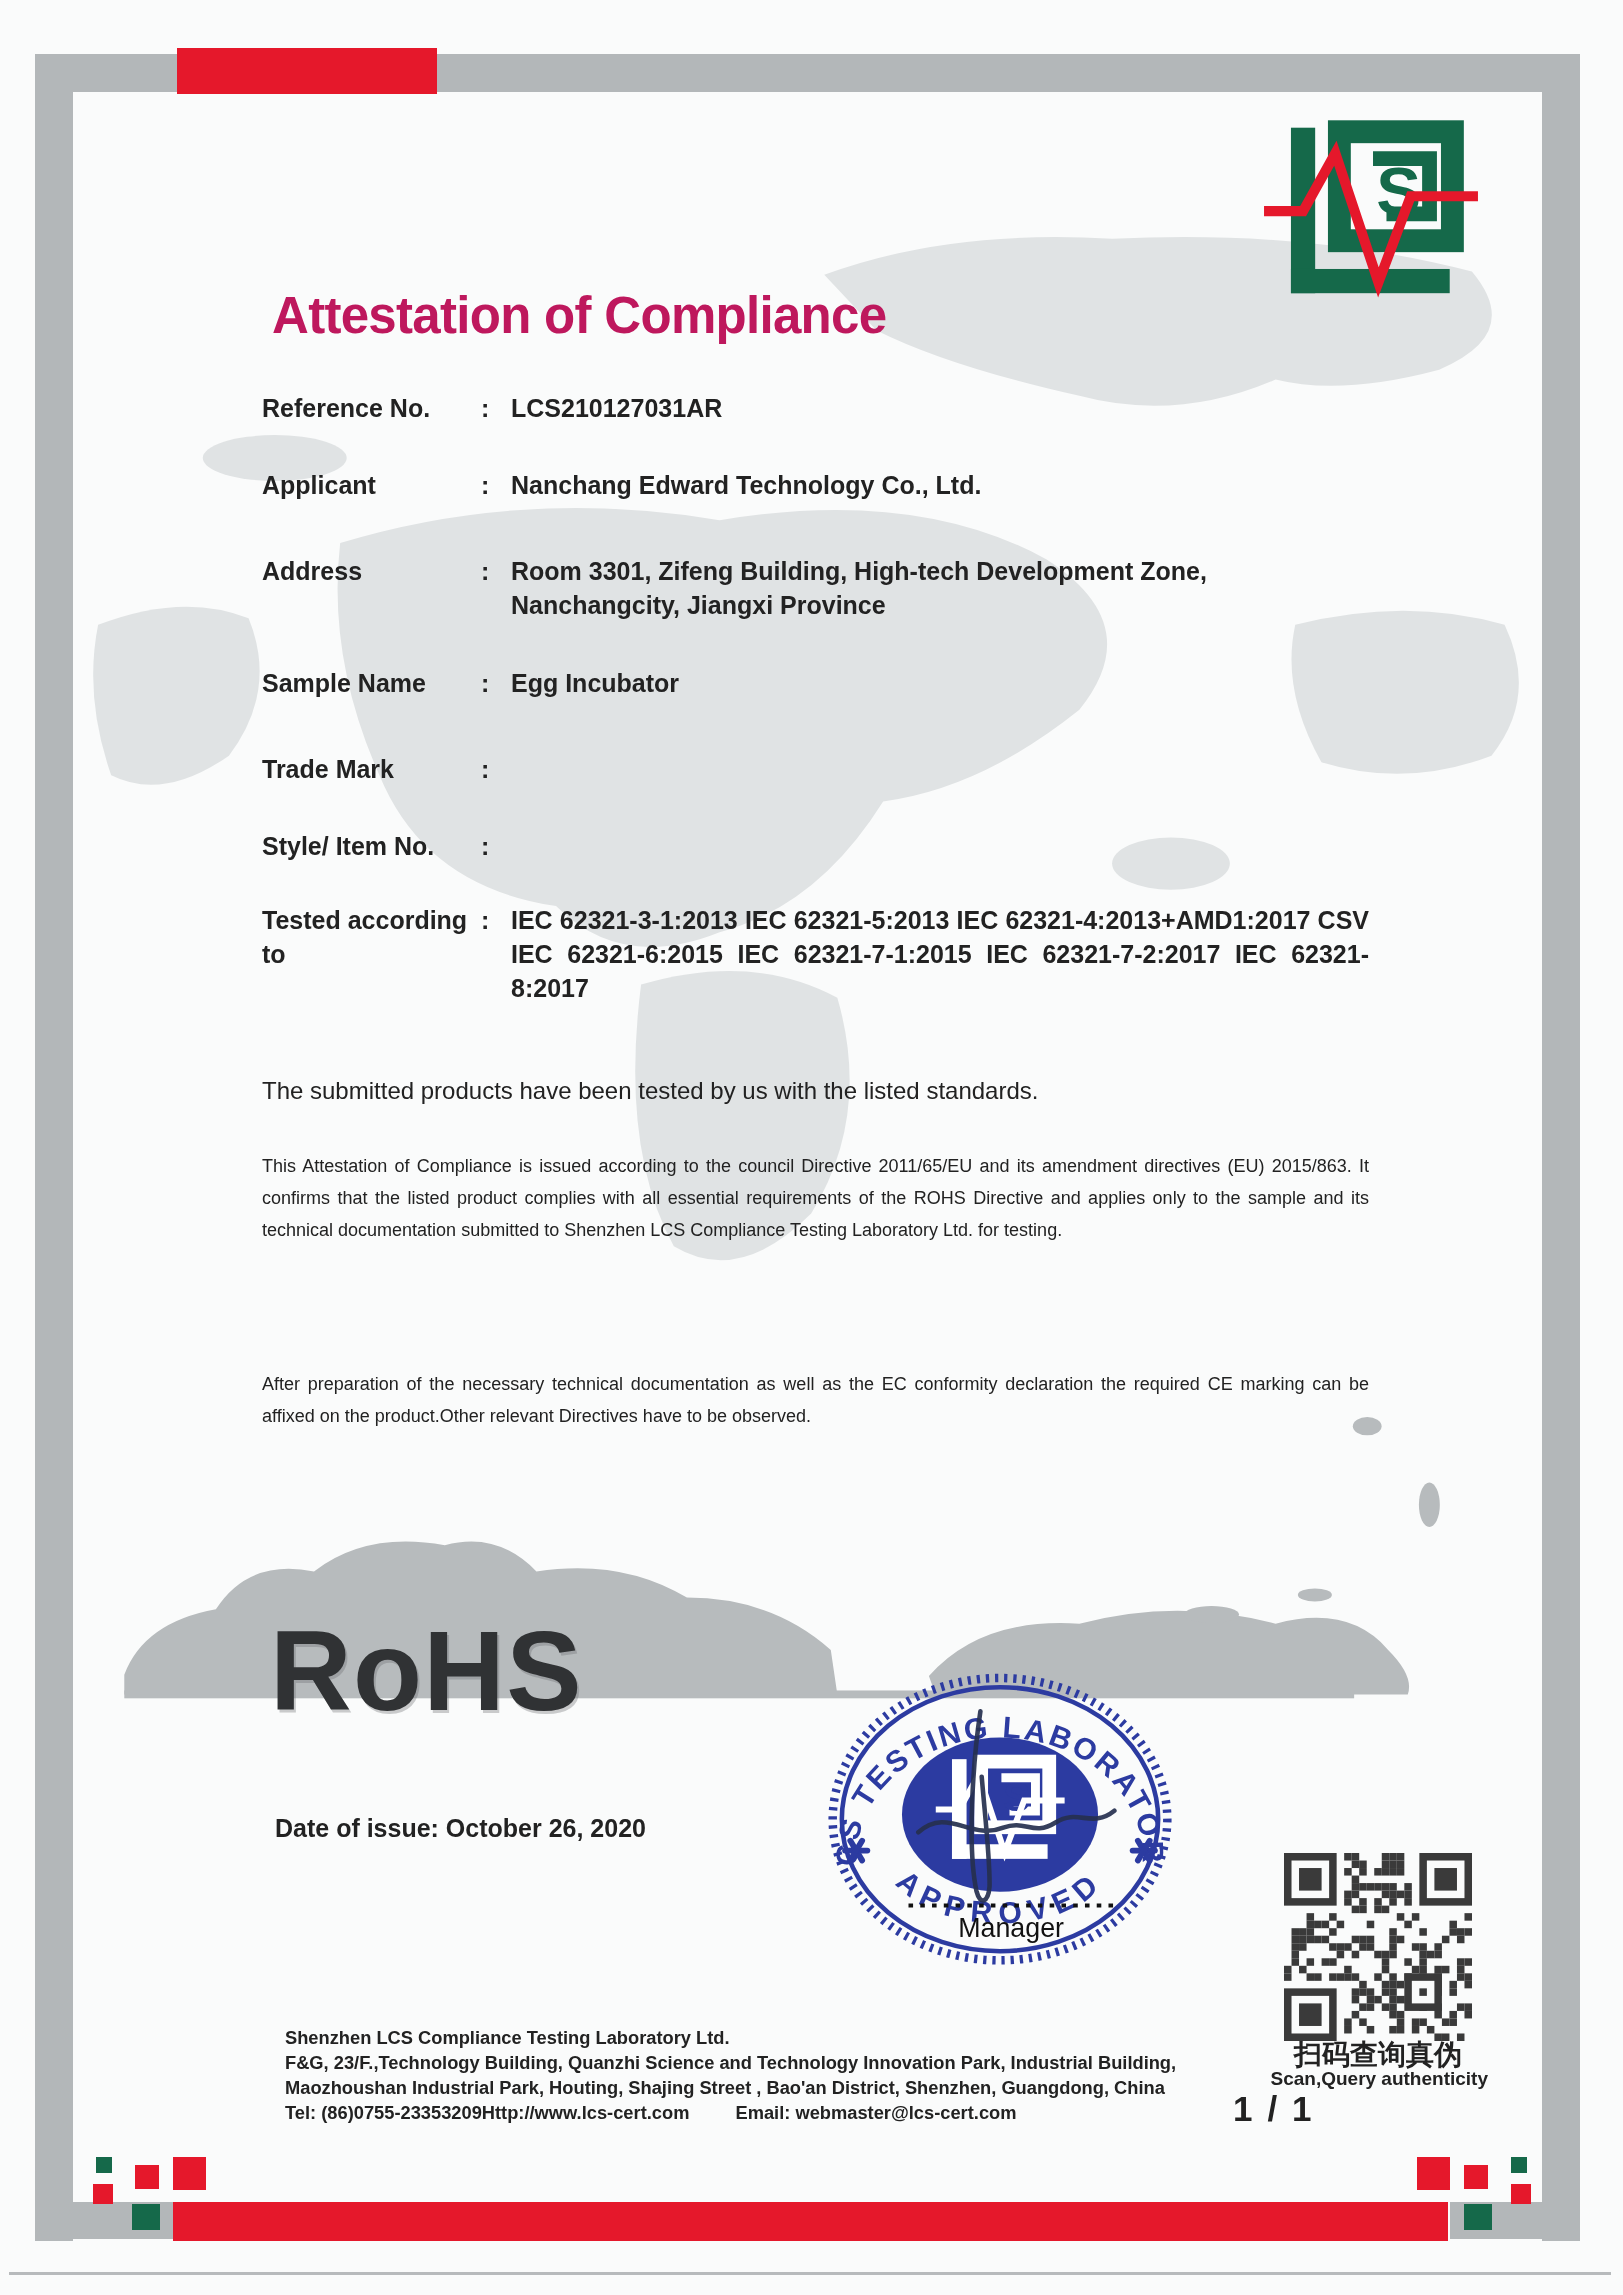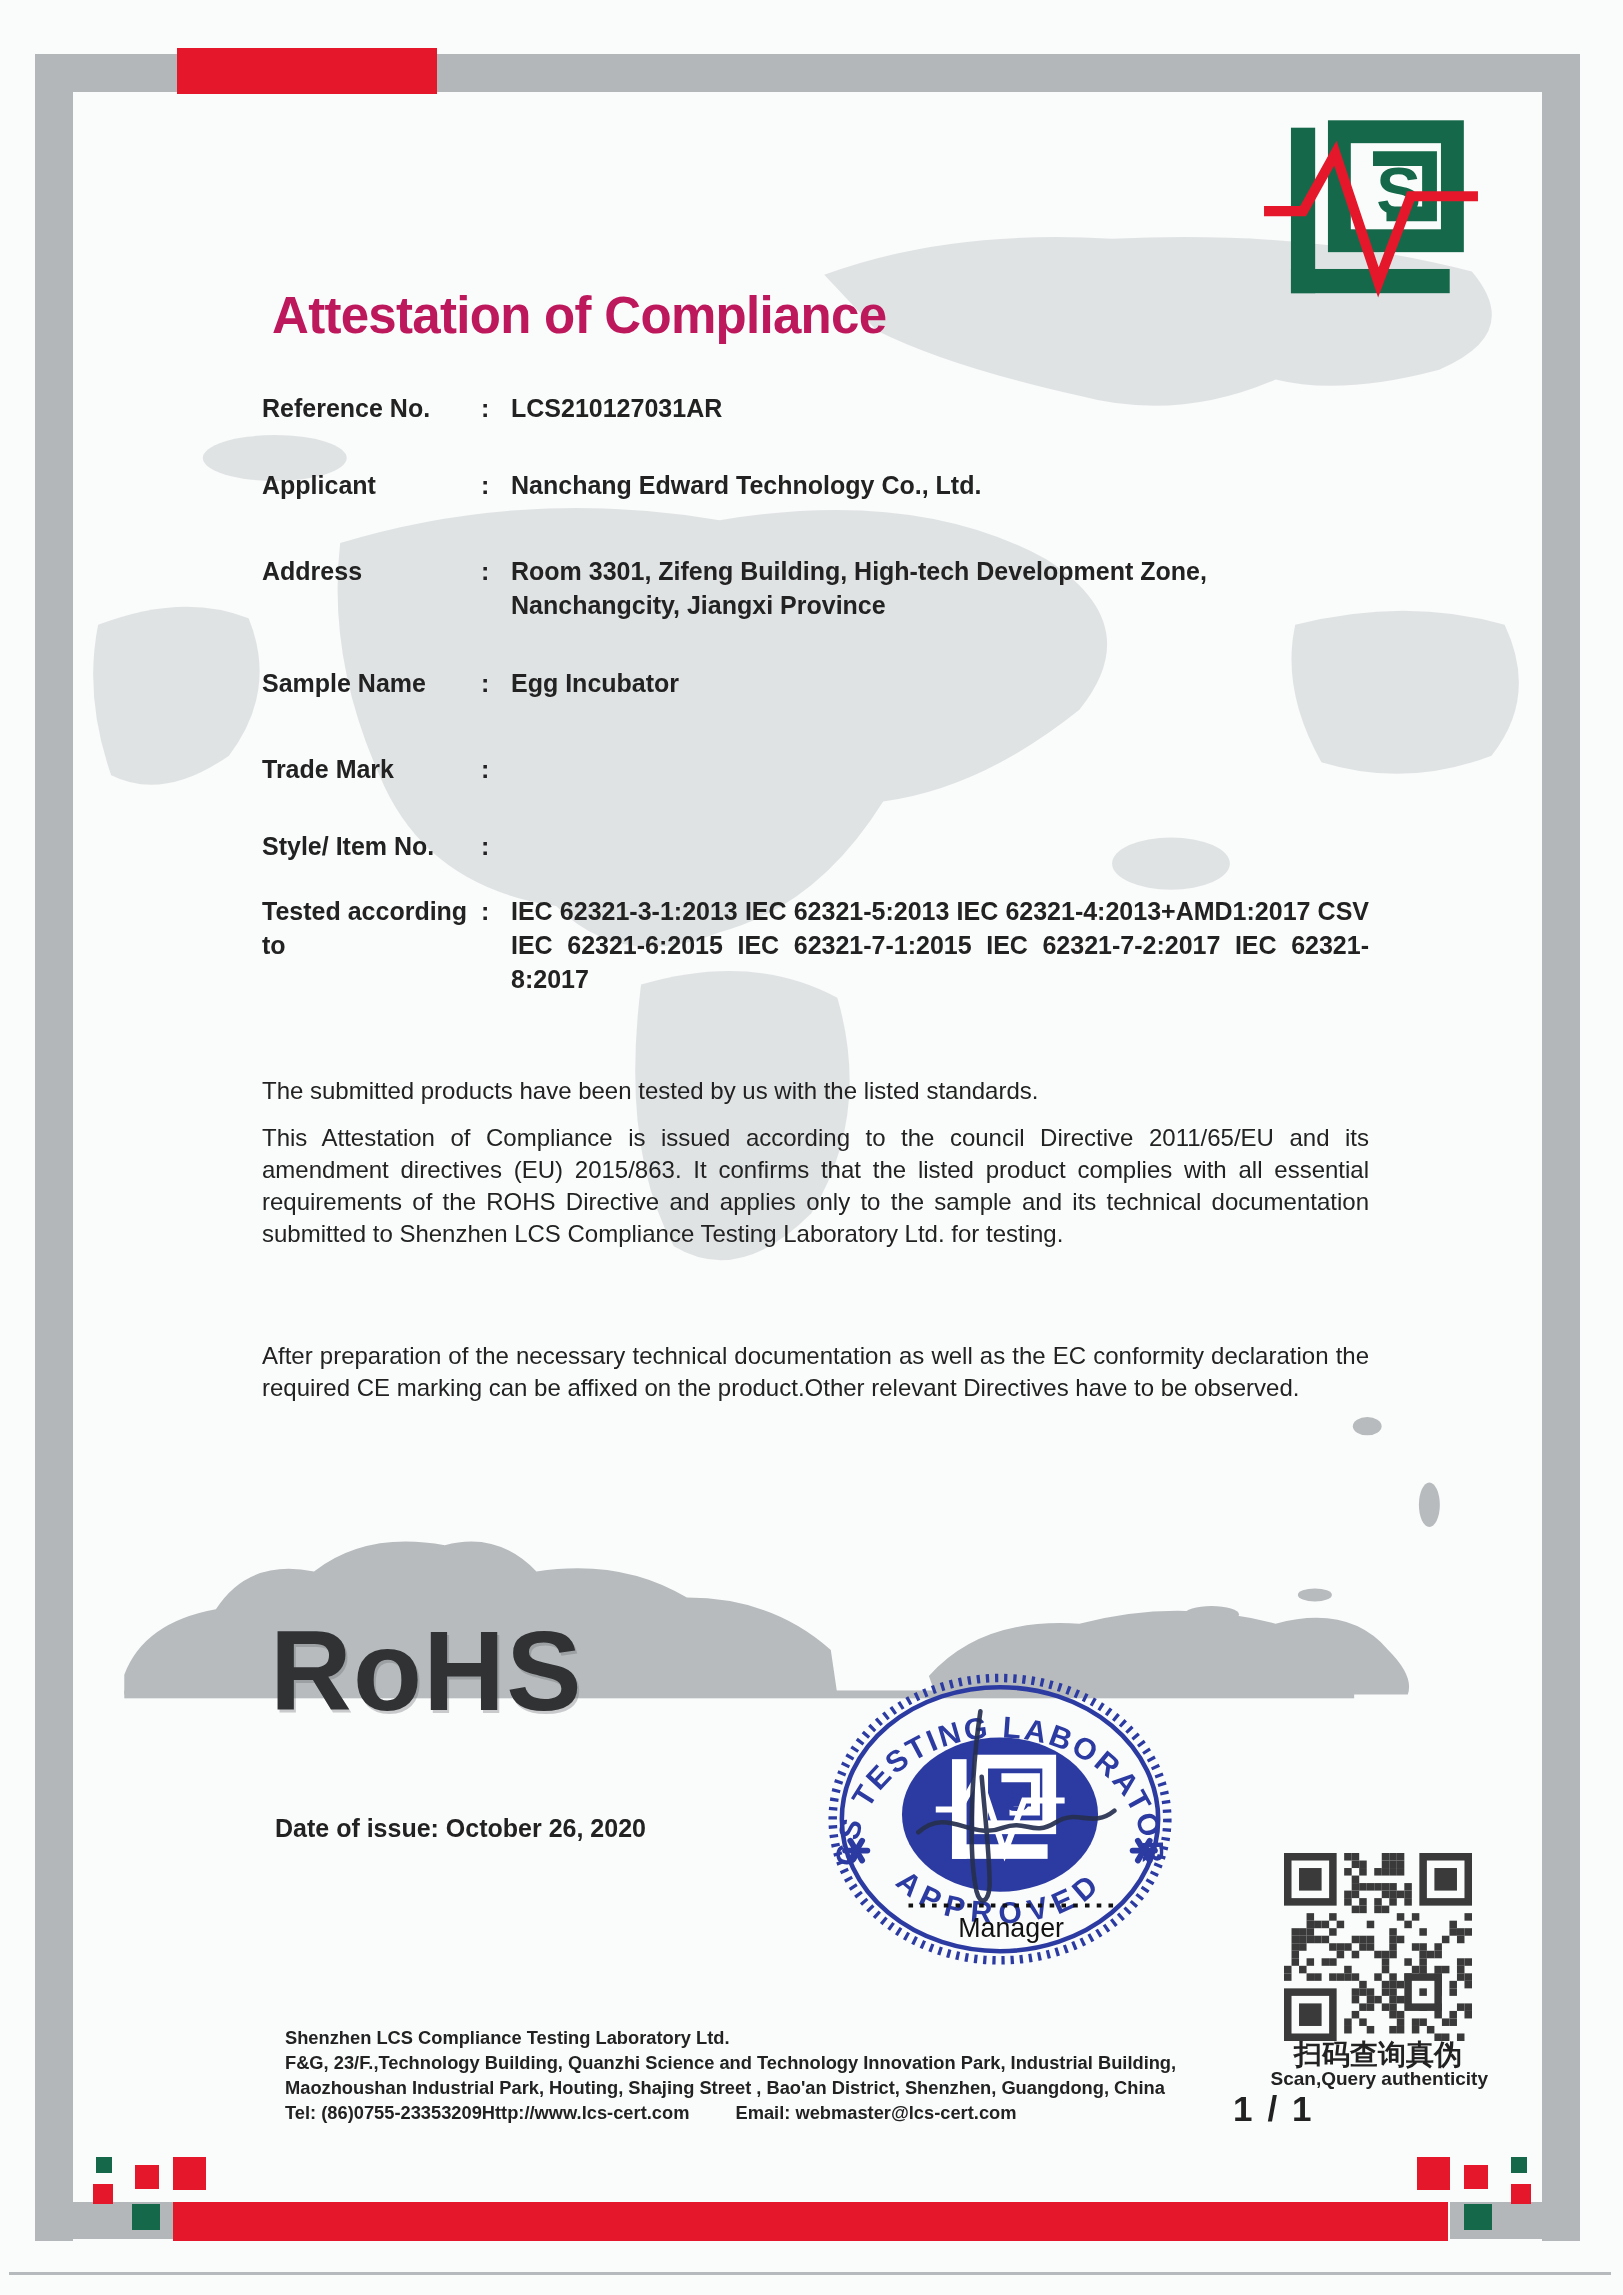--- a/index.html
+++ b/index.html
@@ -21,24 +21,24 @@
   .map-svg{left:0;top:0;width:1623px;height:2295px;z-index:1;}
   
   .brand-logo{left:1260px; top:115px; width:222px; height:203px; z-index:4;}
   
   .page-title{left:272px; top:286px; font-size:51px; font-weight:bold; letter-spacing:-0.7px; color:#be185d; z-index:4; white-space:nowrap;}
   .fields{left:262px; top:391px; width:1107px; z-index:4;}
   .field-row{display:flex; align-items:flex-start;}
   .field-label{width:219px; font-size:25px; font-weight:bold; line-height:34px; flex:none;}
   .field-colon{width:30px; font-size:25px; font-weight:bold; line-height:34px; flex:none;}
   .field-value{flex:1; font-size:25px; font-weight:bold; line-height:34px;}
-  .mt66{margin-top:43px;} .mt63{margin-top:52px;} .mt68{margin-top:44px;} .mt65{margin-top:43px;} .mt47{margin-top:31px;}
+  .mt66{margin-top:43px;} .mt63{margin-top:52px;} .mt68{margin-top:44px;} .mt65{margin-top:43px;} .mt47{margin-top:40px;}
   .justified{text-align:justify;}
   .tested-note{left:262px; top:1075px; width:1107px; font-size:24px; line-height:32px; z-index:4;}
-  .para{position:absolute; left:262px; width:1107px; font-size:24px; line-height:32px; text-align:justify; z-index:4;}
+  .para{position:absolute; left:262px; width:1107px; font-size:18px; line-height:32px; text-align:justify; z-index:4;margin-top:28px;}
   .para-1{top:1122px;} .para-2{top:1340px;}
   .rohs-mark{left:270px; top:1615px; font-size:113px; font-weight:bold; letter-spacing:1.3px; color:#303234;
              text-shadow:2px 2.6px 0 rgba(110,112,114,.35); z-index:4; line-height:1;}
   .date-issue{left:275px; top:1814px; font-size:25px; font-weight:bold; z-index:4;}
   
   .approval-stamp{left:817px; top:1662px; width:366px; height:334px; z-index:5;}
   
   .qr-box{left:1284px; top:1853px; width:188px; height:188px; z-index:4;}
   .qr-caption-cn{left:1247px; top:2036px; width:262px; text-align:center; font-size:28px; font-weight:bold; z-index:4;}
   .qr-caption-en{left:1200px; top:2068px; width:288px; text-align:right; font-size:19px; font-weight:bold; z-index:4;}

